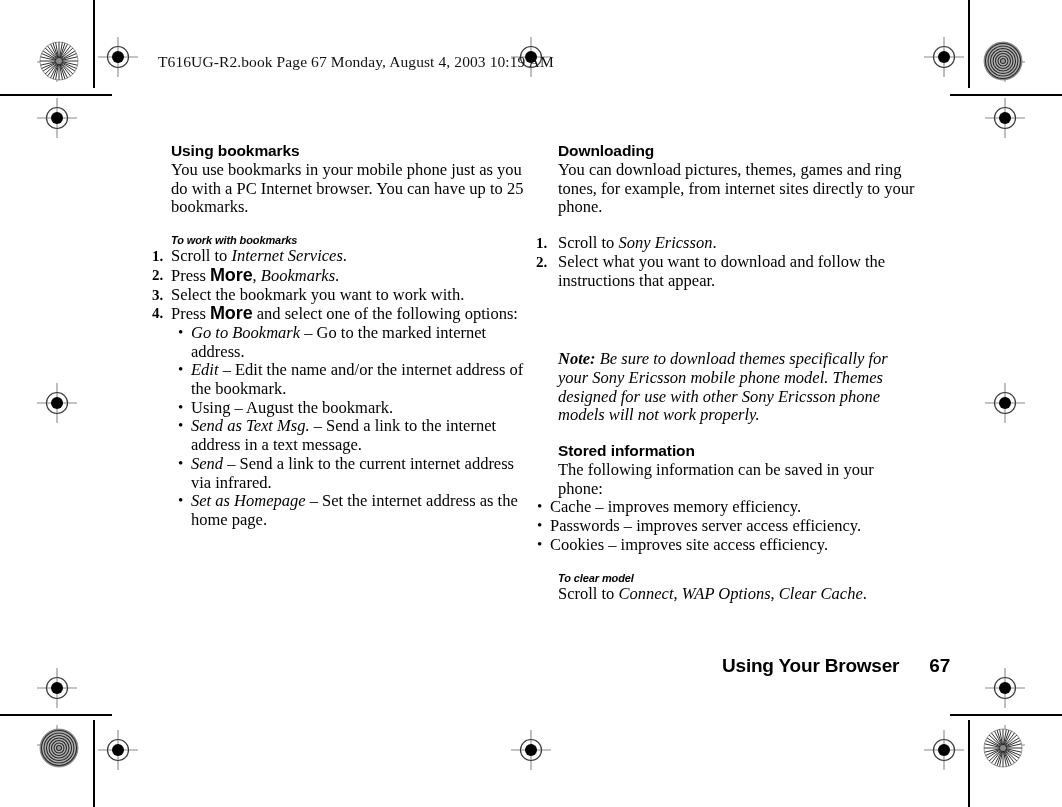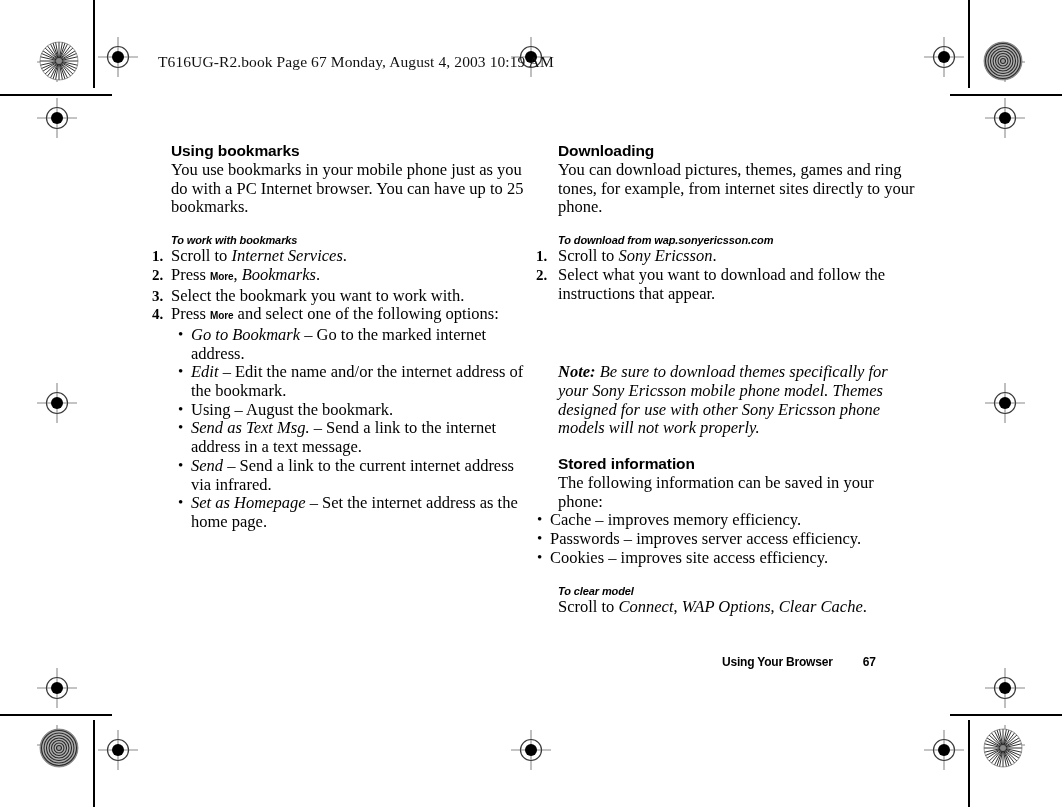--- a/index.html
+++ b/index.html
@@ -136,33 +136,33 @@
     font-size: 15px;
   }
 
   
   li.step ul.bullets { margin-top: 0; margin-left: 6px; }
 
   .it { font-style: italic; }
   .bs {
     font-family: "Liberation Sans", sans-serif;
     font-weight: bold;
-    font-size: 10px;
+    font-size: 18px;
     letter-spacing: -0.1px;
   }
   .note-label { font-weight: bold; }
   p.note { font-style: italic; margin-top: 43px; }
 
   .footer {
     position: absolute;
     left: 722px;
     top: 655px;
     font-family: "Liberation Sans", sans-serif;
     font-weight: bold;
-    font-size: 12px;
+    font-size: 19px;
     letter-spacing: -0.2px;
     text-align: center;
   }
   .footer .pg { margin-left: 30px; }
 </style>
 </head>
 <body>
 
 <div class="marks">
 
@@ -547,21 +547,20 @@
     </ol>
   </div>
 
   <div class="col col-right">
 
     <h2 class="h-sans">Downloading</h2>
     <p class="body">You can download pictures, themes, games and ring tones, for example, from internet sites directly to your phone.</p>
 
     <div class="gap"></div>
 
-    <h3 class="h-sub">To download from wap.sonyericsson.com</h3>
 
     <ol class="steps">
       <li class="step">
         <span>Scroll to </span><span class="it">Sony Ericsson</span><span>.</span>
       </li>
       <li class="step">
         <span>Select what you want to download and follow the instructions that appear.</span>
       </li>
     </ol>
 

